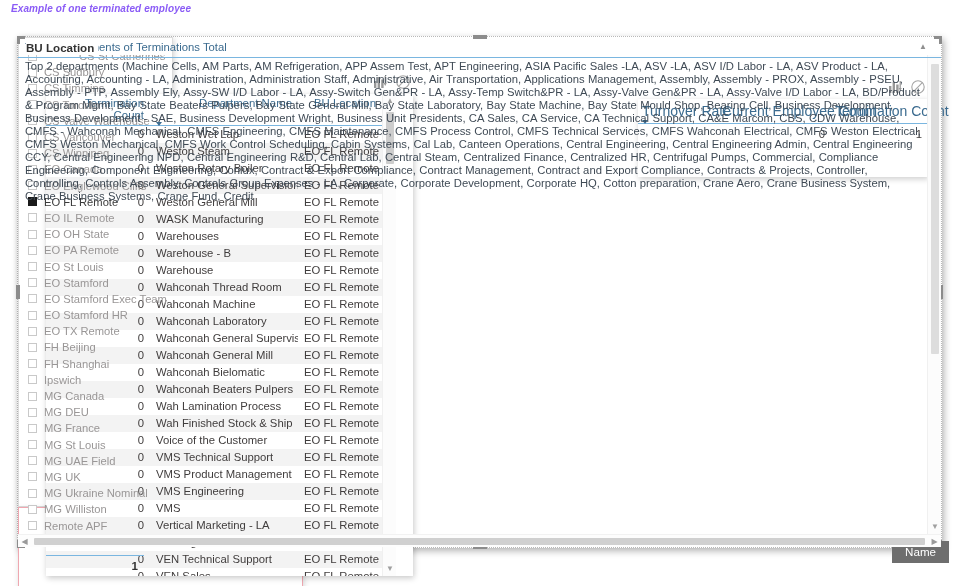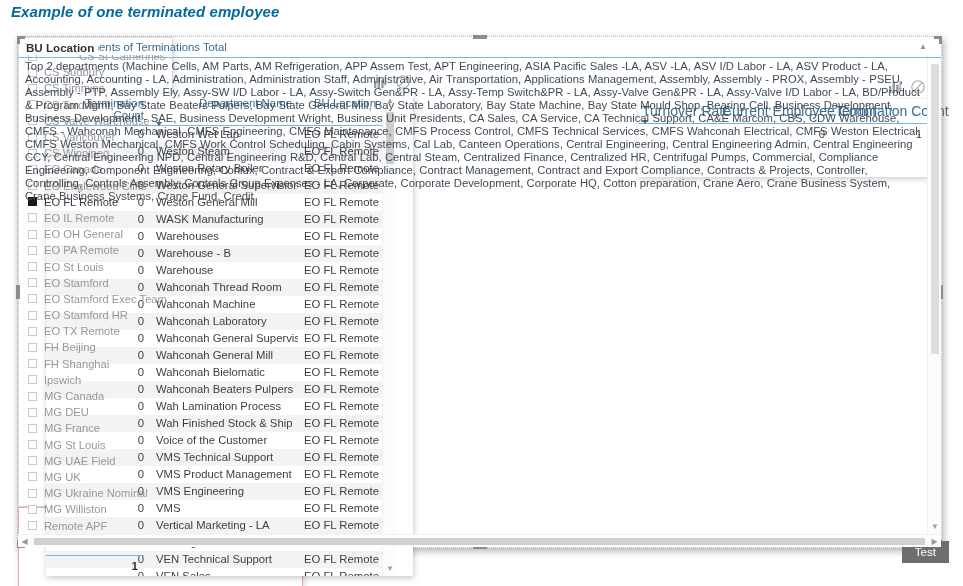--- a/index.html
+++ b/index.html
@@ -7,22 +7,22 @@
   body {
     width:963px; height:586px; overflow:hidden;
     background:#ffffff;
     font-family:"Liberation Sans", sans-serif;
     -webkit-font-smoothing:antialiased;
   }
 
   
   #page-title {
     position:absolute; left:11px; top:3px;
-    font-size:15px; font-weight:bold; font-style:italic;
-    color:#0369a1; letter-spacing:.1px; white-space:nowrap;
+    font-size:10px; font-weight:bold; font-style:italic;
+    color:#8b5cf6; letter-spacing:.1px; white-space:nowrap;
   }
 
   
   #canvas {
     position:absolute; left:17px; top:36px;
     width:925px; height:512px;
     background:#ffffff;
     border:1px dotted #b9b9b9;
     box-shadow:2px 3px 7px rgba(0,0,0,.30);
   }
@@ -450,21 +450,21 @@
         <div class="sl-item checked">
           <span class="sl-box"></span>
           <span class="sl-lbl">EO FL Remote</span>
         </div>
         <div class="sl-item">
           <span class="sl-box"></span>
           <span class="sl-lbl">EO IL Remote</span>
         </div>
         <div class="sl-item">
           <span class="sl-box"></span>
-          <span class="sl-lbl">EO OH General</span>
+          <span class="sl-lbl">EO OH State</span>
         </div>
         <div class="sl-item">
           <span class="sl-box"></span>
           <span class="sl-lbl">EO PA Remote</span>
         </div>
         <div class="sl-item">
           <span class="sl-box"></span>
           <span class="sl-lbl">EO St Louis</span>
         </div>
         <div class="sl-item">
@@ -544,21 +544,21 @@
     <span class="handle h-tr2"></span>
     <span class="handle h-bl"></span>
     <span class="handle h-bl2"></span>
     <span class="handle h-br"></span>
     <span class="handle h-br2"></span>
     <span class="handle h-tm"></span>
     <span class="handle h-bm"></span>
     <span class="handle h-lm"></span>
     <span class="handle h-rm"></span>
 
-    <button id="apply-btn">Test</button>
+    <button id="apply-btn">Name</button>
   </div>
 
   <div class="visual" id="kpi-visual">
     <div class="vis-head">
       <span class="ic">
         <svg viewBox="0 0 16 16">
             <g fill="#5a5a5a">
           <rect x="1" y="7" width="2.4" height="7"></rect>
               <rect x="4.6" y="3" width="2.4" height="11"></rect>
           <rect x="8.2" y="5.5" width="2.4" height="8.5"></rect>

